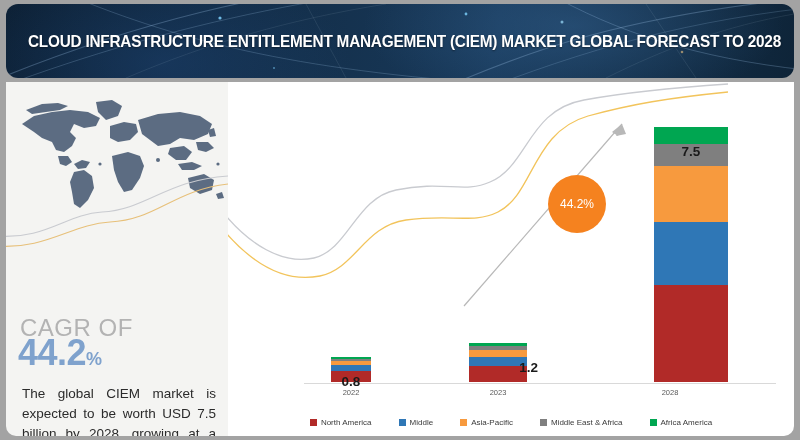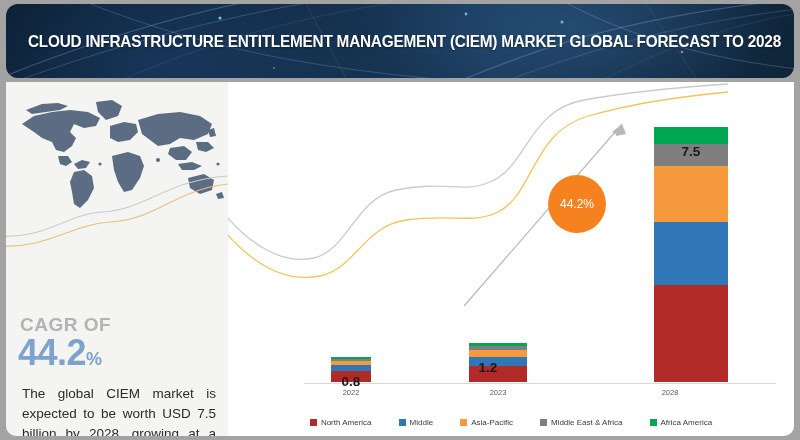--- a/index.html
+++ b/index.html
@@ -50,21 +50,21 @@
     width: 222px; height: 354px;
     background: #f4f4f2;
     border-bottom-left-radius: 10px;
     overflow: hidden;
   }
   .worldmap { position: absolute; left: 6px; top: 12px; width: 216px; height: 122px; }
   .leftcurves { position: absolute; left: 0; top: 92px; width: 222px; height: 80px; }
 
   .cagr-of {
     position: absolute; left: 14px; top: 232px;
-    font-size: 19px; font-weight: bold;
+    font-size: 24px; font-weight: normal;
     color: #b3b3b3; letter-spacing: 0.5px; text-align: center;
   }
   .cagr-val {
     position: absolute; left: 12px; top: 250px;
     font-size: 36px; font-weight: bold;
     color: #7fa2cd; letter-spacing: -0.5px;
   }
   .cagr-pct { font-size: 18px; font-weight: bold; color: #7fa2cd; }
 
   .blurb {
@@ -249,21 +249,21 @@
         </div>
         <div class="bar-value" style="left: 88px; width: 70px; top: 249.587px;">0.8</div>
         <div class="tick-label" style="left: 82px; width: 82px;">2022</div>
         <div class="bar" style="left: 240px; width: 60px; height: 41.12px;">
           <div class="seg" style="background: rgb(177, 42, 40); height: 17.1333px;"></div>
           <div class="seg" style="background: rgb(47, 119, 182); height: 9.252px;"></div>
           <div class="seg" style="background: rgb(247, 154, 62); height: 7.53867px;"></div>
           <div class="seg" style="background: rgb(127, 127, 127); height: 3.42667px;"></div>
           <div class="seg" style="background: rgb(0, 166, 81); height: 3.76933px;"></div>
         </div>
-        <div class="bar-value" style="left: 216px; width: 88px; top: 235.88px;">1.2</div>
+        <div class="bar-value" style="left: 222px; width: 88px; top: 235.88px; text-align: right;">1.2</div>
         <div class="tick-label" style="left: 220px; width: 100px;">2023</div>
         <div class="bar" style="left: 425px; width: 76px; height: 257px;">
           <div class="seg" style="background: rgb(177, 42, 40); height: 97.66px;"></div>
           <div class="seg" style="background: rgb(47, 119, 182); height: 63.3933px;"></div>
           <div class="seg" style="background: rgb(247, 154, 62); height: 56.54px;"></div>
           <div class="seg" style="background: rgb(127, 127, 127); height: 22.2733px;"></div>
           <div class="seg" style="background: rgb(0, 166, 81); height: 17.1333px;"></div>
         </div>
         <div class="bar-value" style="left: 411px; width: 104px; top: 20px;">7.5</div>
         <div class="tick-label" style="left: 384px; width: 116px;">2028</div>

